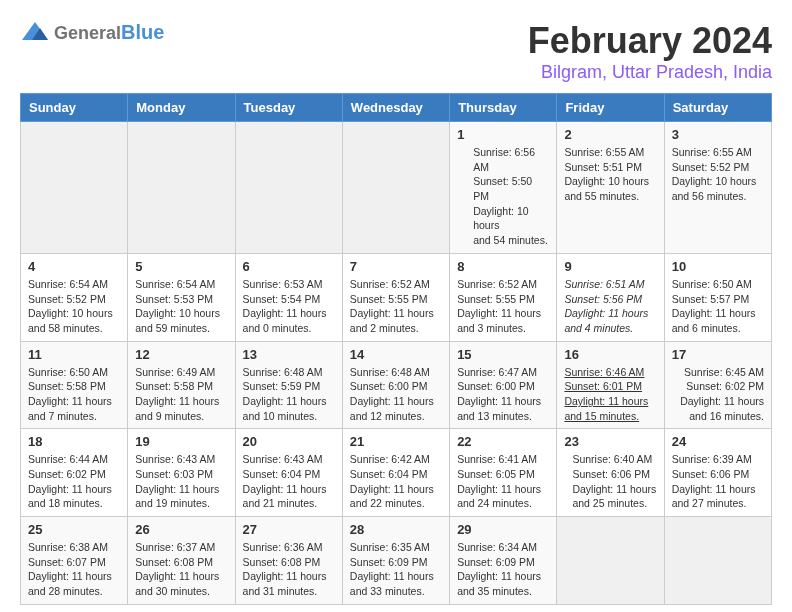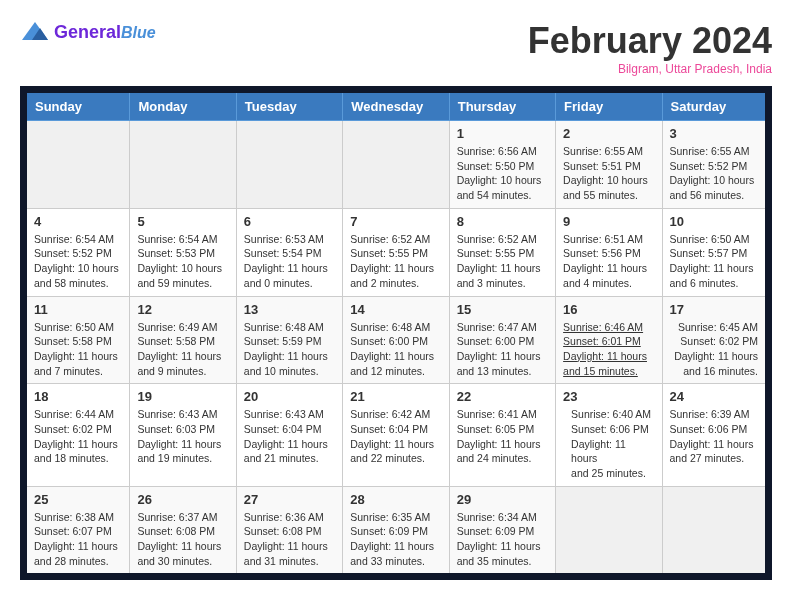--- a/index.html
+++ b/index.html
@@ -17,49 +17,48 @@
       margin-bottom: 10px;
     }
     .logo {
       display: flex;
       align-items: center;
       gap: 4px;
     }
     .logo-text-general {
       font-size: 18px;
       font-weight: bold;
-      color: #6d28d9;
+      color: #737373;
     }
     .logo-text-blue {
-      font-size: 16px;
+      font-size: 20px;
       font-weight: bold;
       color: #4a90d9;
-      font-style: italic;
     }
     .logo-icon {
       width: 30px;
       height: 24px;
     }
     .title-section {
       text-align: right;
     }
     .main-title {
       font-size: 36px;
       font-weight: bold;
       color: #333;
     }
     .subtitle {
-      font-size: 12px;
-      color: #ec4899;
+      font-size: 18px;
+      color: #8b5cf6;
       font-weight: normal;
     }
     .calendar-table {
       width: 100%;
       border-collapse: collapse;
-      border: 7px solid #0f172a;
+      border: 1px solid #0f172a;
     }
     .calendar-table th {
       background-color: #3a7abf;
       color: #fff;
       text-align: left;
       padding: 6px 8px;
       font-size: 13px;
       font-weight: bold;
       border: 1px solid #5a9ad9;
     }
@@ -127,21 +126,21 @@
       </tr>
   </thead>
   <tbody id="calendar-body">
   <tr>
         <td class="empty-cell"></td>
         <td class="empty-cell"></td>
         <td class="empty-cell"></td>
         <td class="empty-cell"></td>
         <td>
           <span class="day-number">1</span>
-          <div class="day-info" style="white-space: pre-line;">Sunrise: 6:56 AM
+          <div class="day-info" style="white-space: pre-line; margin-left: 16px;">Sunrise: 6:56 AM
 Sunset: 5:50 PM
 Daylight: 10 hours
 and 54 minutes.</div>
         </td>
         <td>
           <span class="day-number">2</span>
           <div class="day-info" style="white-space: pre-line;">Sunrise: 6:55 AM
 Sunset: 5:51 PM
 Daylight: 10 hours
 and 55 minutes.</div>
@@ -185,21 +184,21 @@
         </td>
         <td>
           <span class="day-number">8</span>
           <div class="day-info" style="white-space: pre-line;">Sunrise: 6:52 AM
 Sunset: 5:55 PM
 Daylight: 11 hours
 and 3 minutes.</div>
         </td>
         <td>
           <span class="day-number">9</span>
-          <div class="day-info" style="white-space: pre-line;">Sunrise: 6:51 AM
+          <div class="day-info" style="white-space: pre-line; font-style: italic;">Sunrise: 6:51 AM
 Sunset: 5:56 PM
 Daylight: 11 hours
 and 4 minutes.</div>
         </td>
         <td>
           <span class="day-number">10</span>
           <div class="day-info" style="white-space: pre-line;">Sunrise: 6:50 AM
 Sunset: 5:57 PM
 Daylight: 11 hours
 and 6 minutes.</div>

